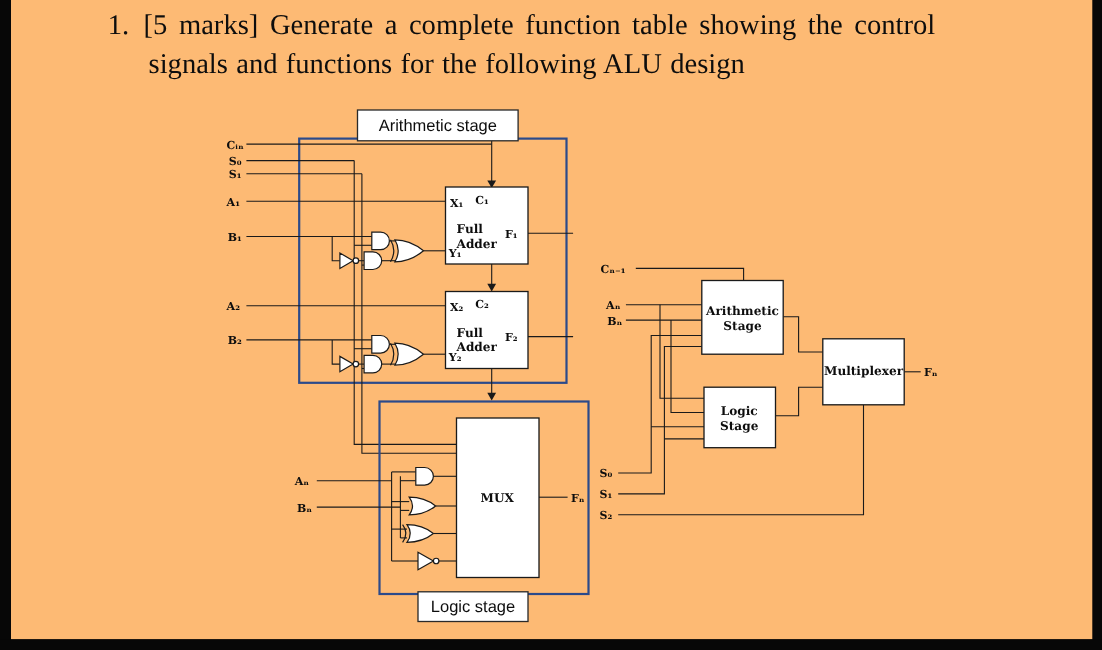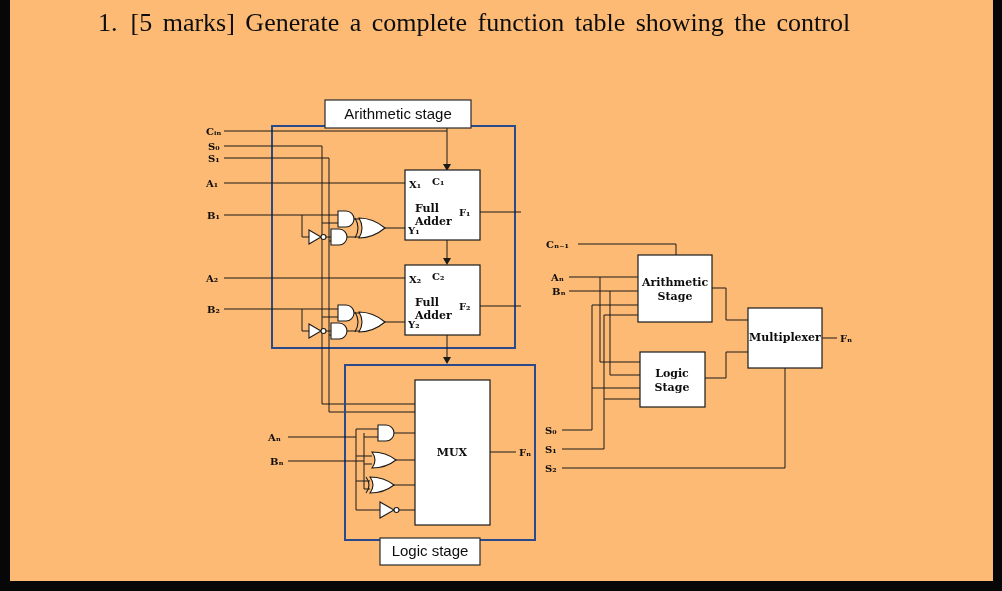--- a/index.html
+++ b/index.html
@@ -46,20 +46,21 @@
 <div class="screen">
 
   <div class="edge edge-left"></div>
   <div class="edge edge-right"></div>
   <div class="edge edge-bottom"></div>
 
   <div class="question">
     <div class="q-line1">
       <span class="q-num">1.</span><span class="q-text1">[5 marks] Generate a complete function table showing the control</span>
     </div>
+    <div class="q-line2">signals and functions for the following ALU design</div>
   </div>
 
   <svg class="diagram" width="1002" height="591" viewBox="0 0 1002 591">
 
     <g>
       <rect class="frame" x="272" y="126" width="243" height="222" stroke="#2b4a8b"></rect>
 
       <g>
         <path class="wire" d="M224,131 H447"></path>
         <path class="wire" d="M447,128 V165"></path>

